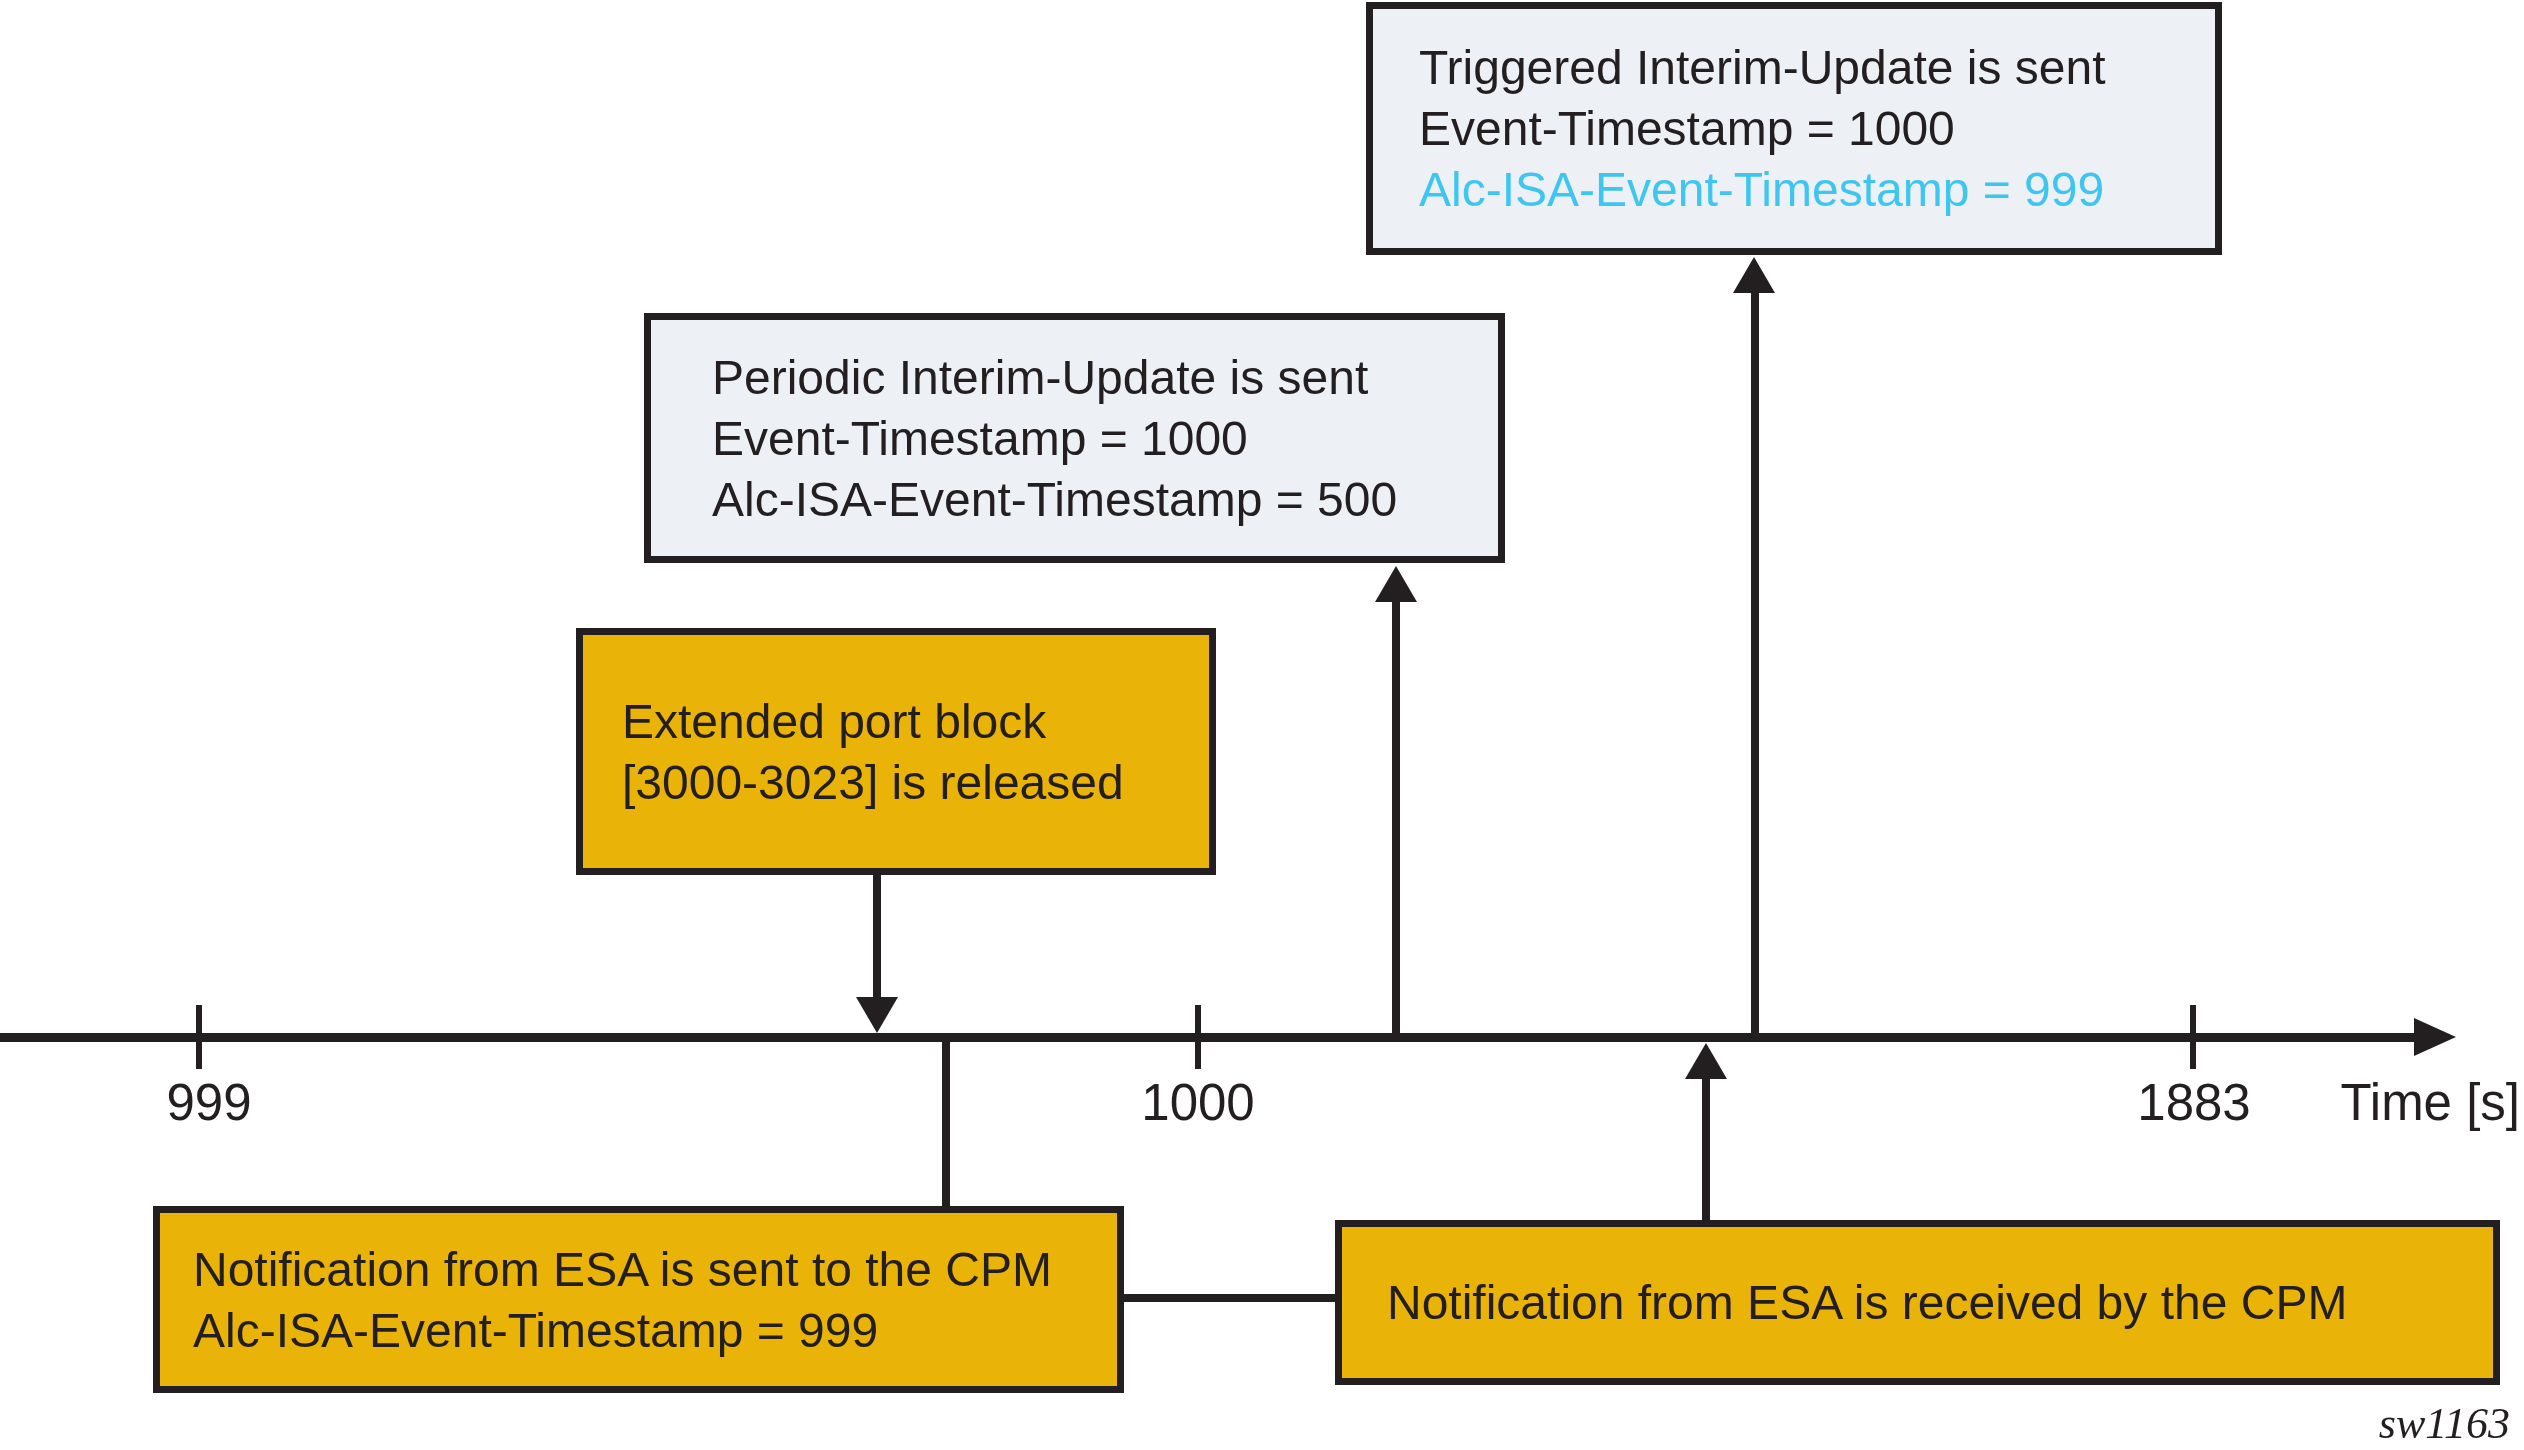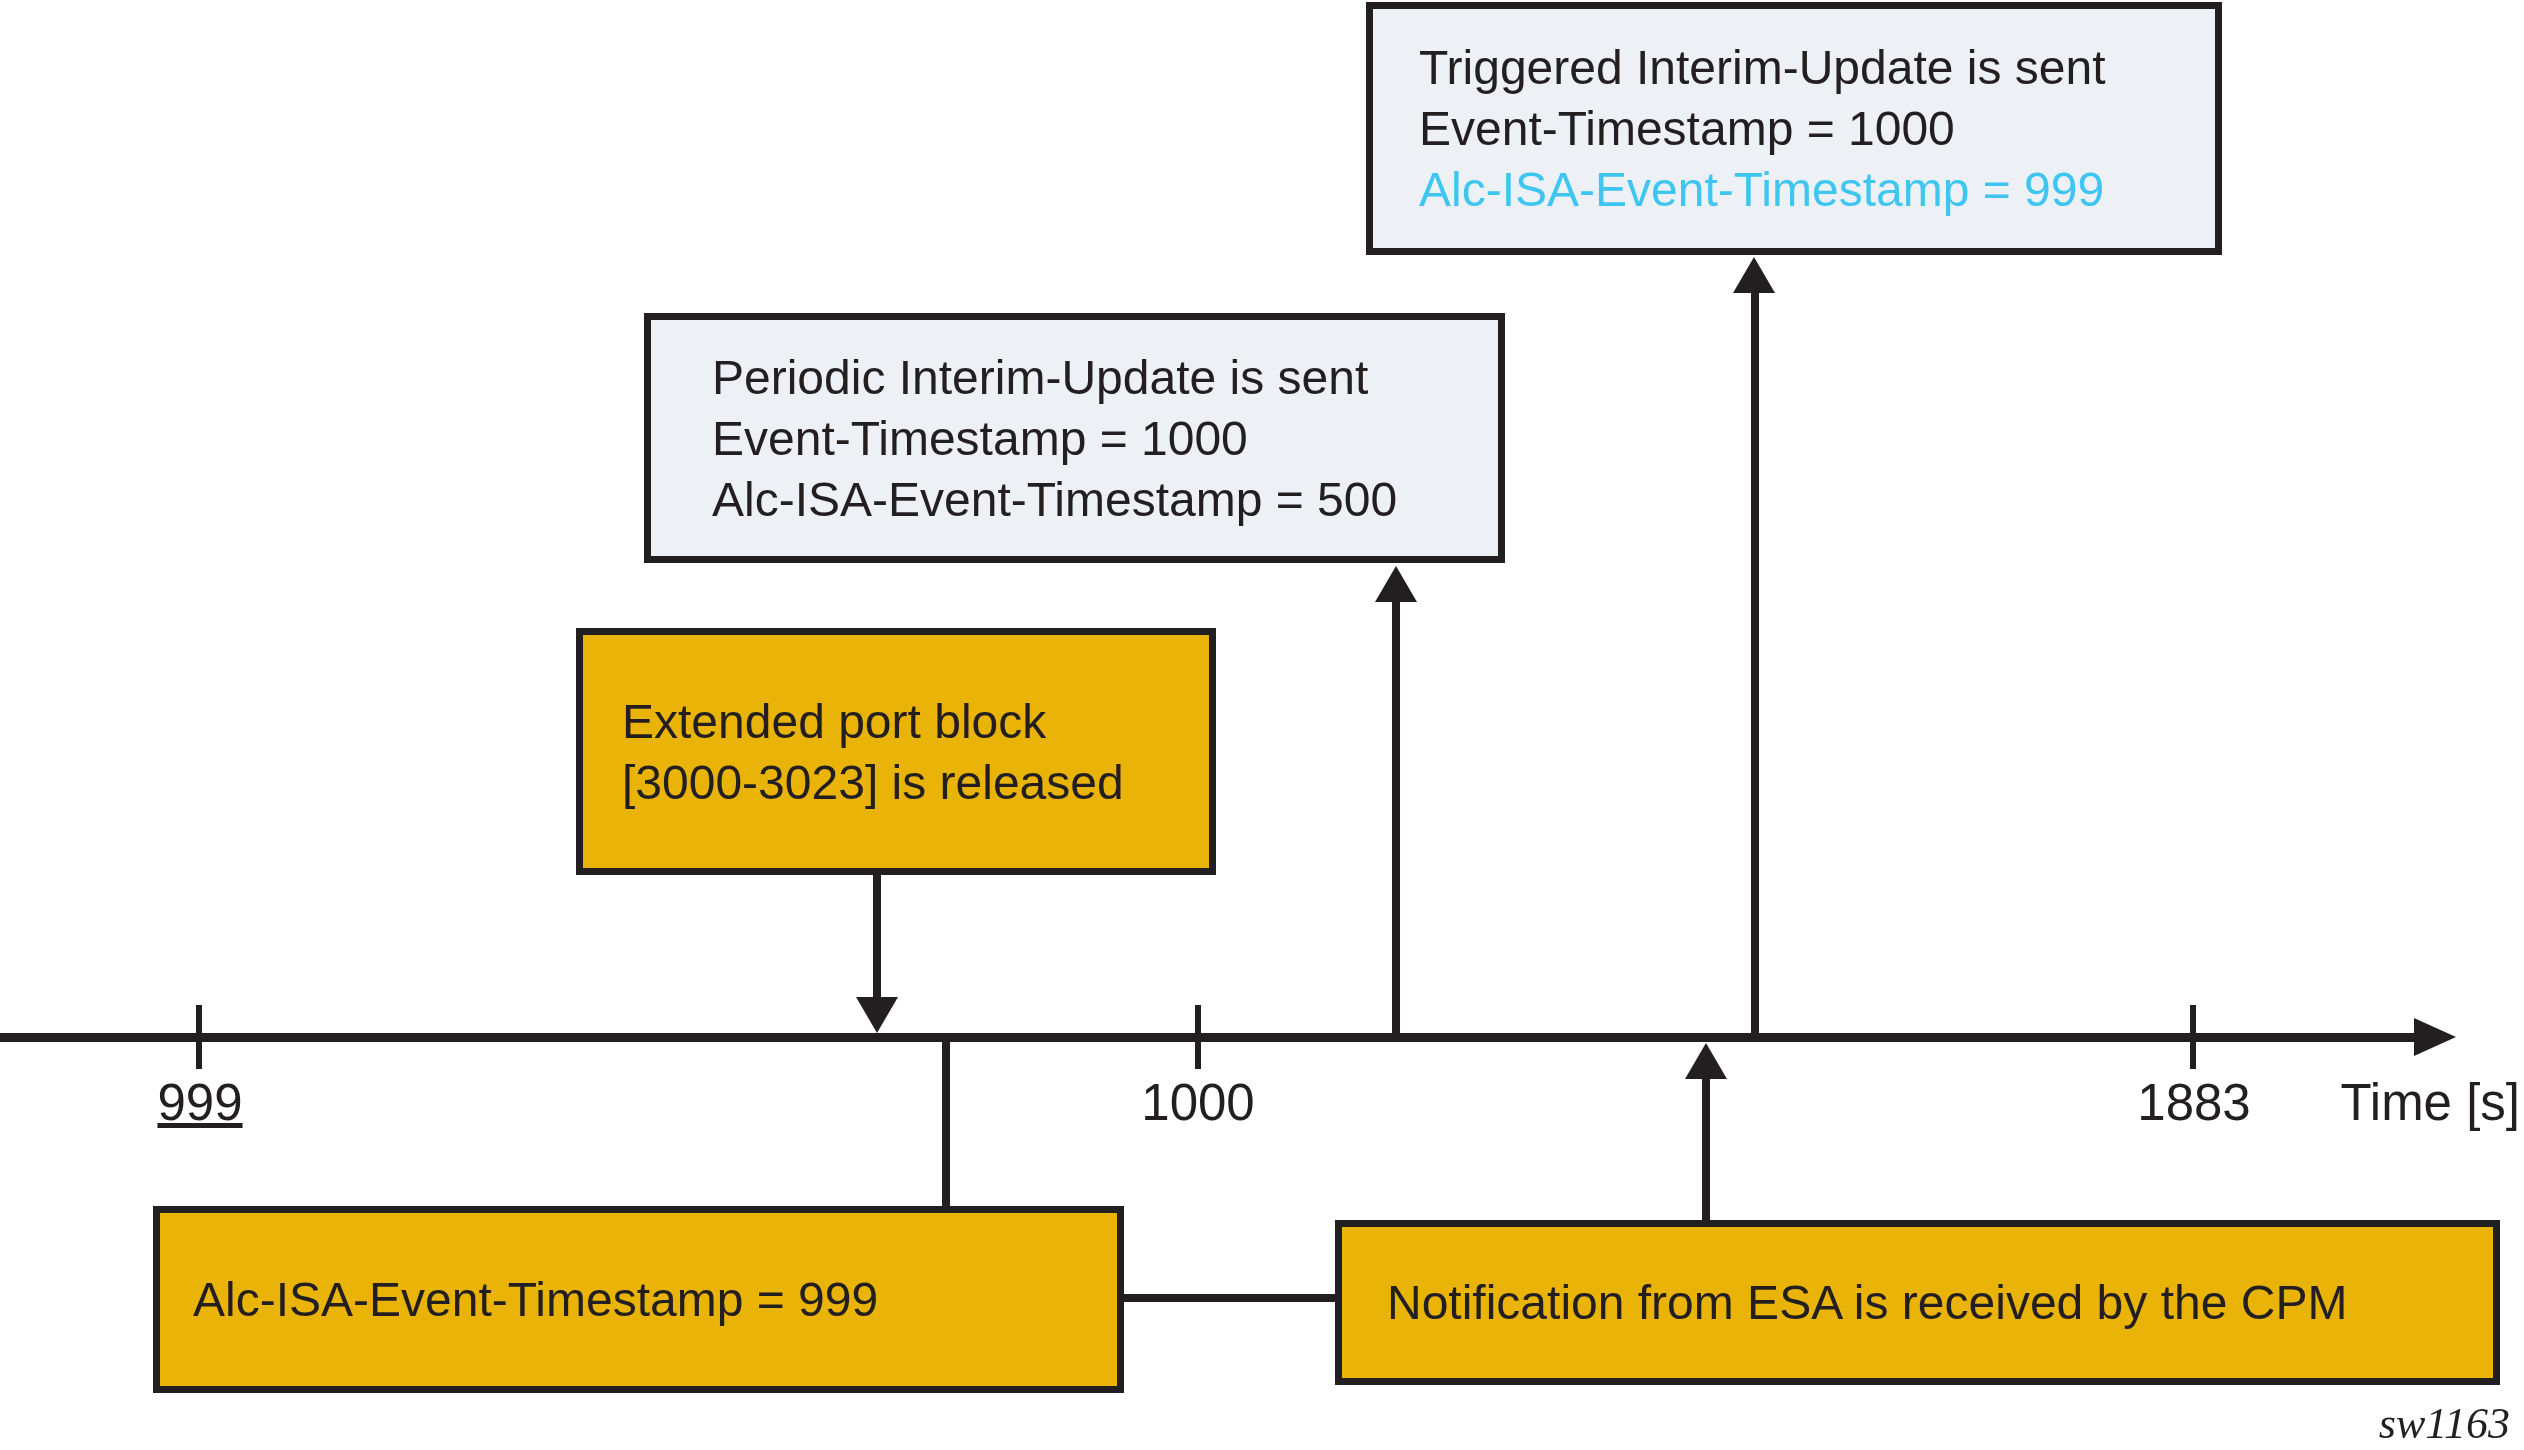--- a/index.html
+++ b/index.html
@@ -72,21 +72,21 @@
 
 <div id="canvas">
 
   <div class="hline" style="left:0;top:1033px;width:2419px;height:8.6px;"></div>
   <div class="head-right" style="left:2414px;top:1018px;"></div>
 
   <div class="tick" style="left:196px;"></div>
   <div class="tick" style="left:1195px;"></div>
   <div class="tick" style="left:2190px;"></div>
 
-  <div class="tick-label" style="left:83px;text-decoration:underline;">999</div>
+  <div class="tick-label" style="left:92px;">999</div>
   <div class="tick-label" style="left:1081px;">1000</div>
   <div class="tick-label" style="left:2077px;">1883</div>
   <div class="axis-label">Time [s]</div>
 
   <div class="vline" style="left:873px;top:875px;width:7.8px;height:126px;"></div>
   <div class="head-down" style="left:856px;top:997px;"></div>
 
   <div class="vline" style="left:942px;top:1037px;width:7.8px;height:169px;"></div>
 
   <div class="vline" style="left:1392px;top:599px;width:7.8px;height:438px;"></div>
@@ -111,20 +111,21 @@
     <span>Event-Timestamp = 1000</span>
     <span>Alc-ISA-Event-Timestamp = 500</span>
   </div>
 
   <div class="box blue-fill" id="box-extended">
     <span>Extended port block</span>
     <span>[3000-3023] is released</span>
   </div>
 
   <div class="box blue-fill" id="box-sent">
+    <span>Notification from ESA is sent to the CPM</span>
     <span>Alc-ISA-Event-Timestamp = 999</span>
   </div>
 
   <div class="box blue-fill" id="box-received">
     <span>Notification from ESA is received by the CPM</span>
   </div>
 
   <div class="watermark">sw1163</div>
 
 </div>

